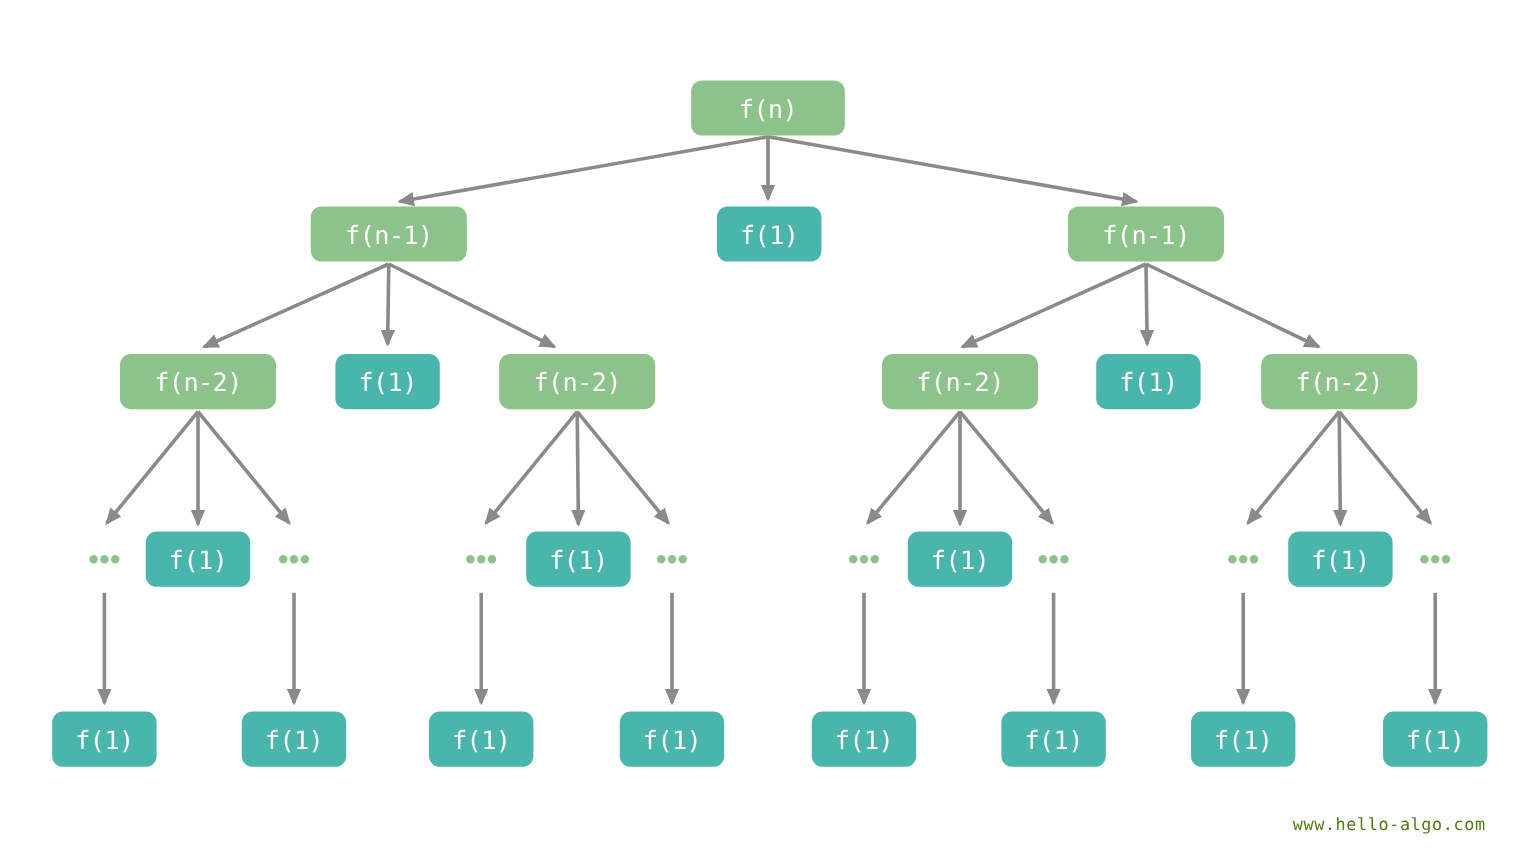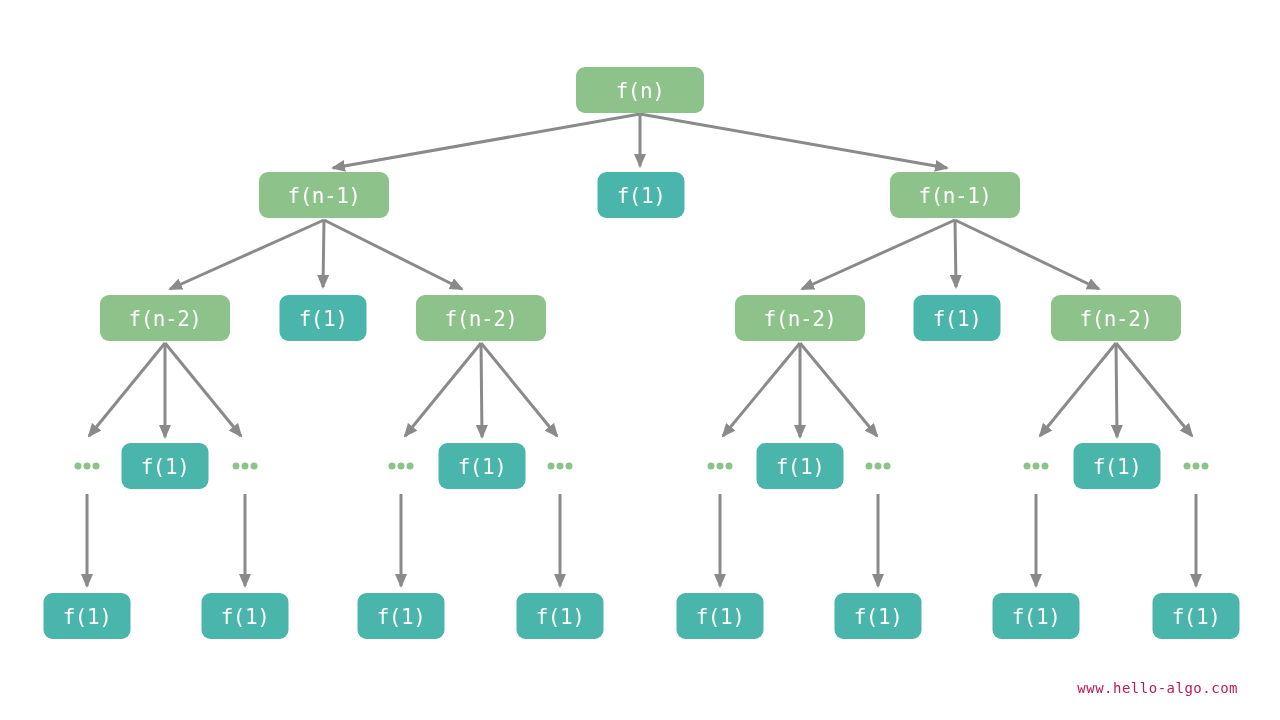--- a/index.html
+++ b/index.html
@@ -204,14 +204,14 @@
         <g>
           <rect x="992.5" y="593" width="87" height="46" rx="9" ry="9" fill="#4ab6ab"></rect>
           <text x="1036" y="617" text-anchor="middle" dominant-baseline="central" class="node-label" fill="#ffffff">f(1)</text>
         </g>
         <g>
           <rect x="1152.5" y="593" width="87" height="46" rx="9" ry="9" fill="#4ab6ab"></rect>
           <text x="1196" y="617" text-anchor="middle" dominant-baseline="central" class="node-label" fill="#ffffff">f(1)</text>
         </g>
       </g>
   </svg>
-  <div class="watermark" style="color: #be185d;">www.hello-algo.com</div>
+  <div class="watermark" style="color: #4d7c0f;">www.hello-algo.com</div>
 </div>
 
 </body></html>

